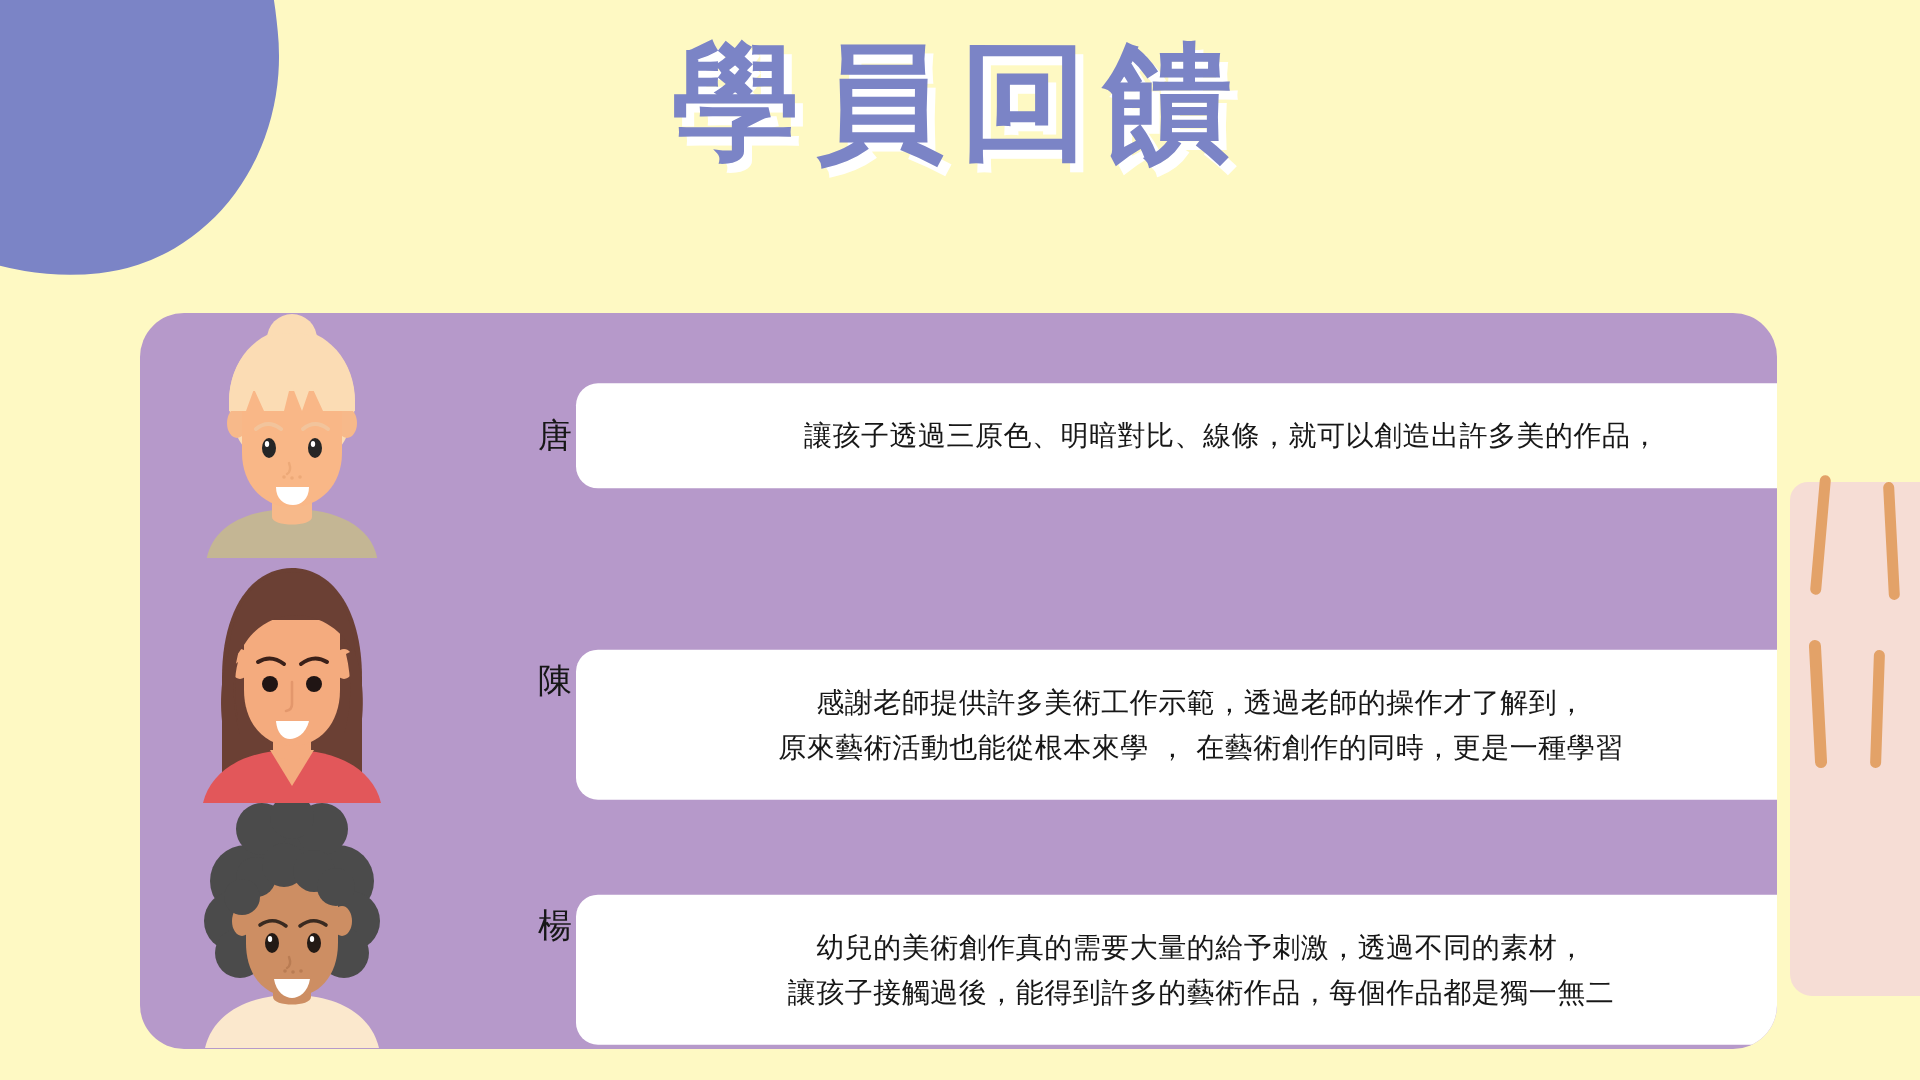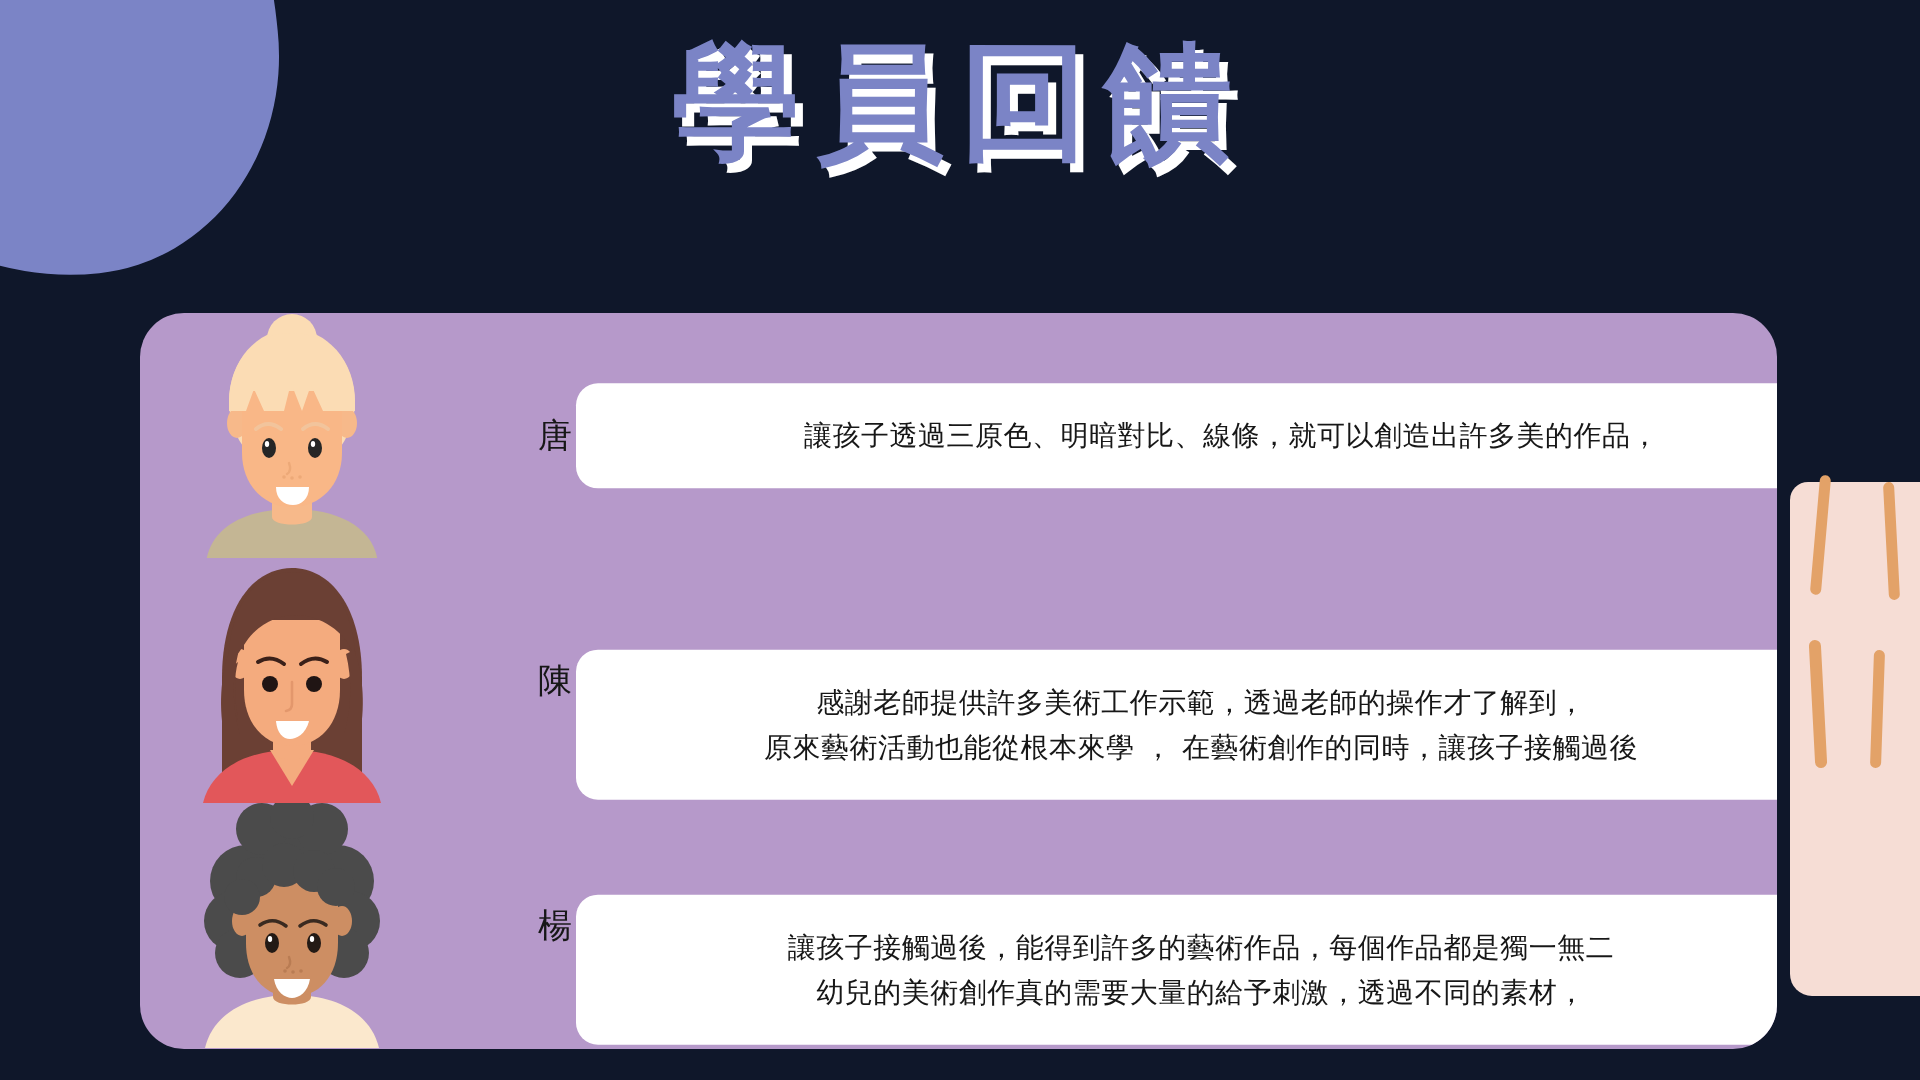--- a/index.html
+++ b/index.html
@@ -6,21 +6,21 @@
   html, body {
     margin: 0;
     padding: 0;
     background: #f4f7e9;
   }
   #stage {
     position: relative;
     width: 1920px;
     height: 1080px;
     overflow: hidden;
-    background: #0f172a;
+    background: #fef9c3;
     font-family: "Liberation Sans", "DejaVu Sans", sans-serif;
   }
 
   
   .blob-top-left {
     position: absolute;
     left: -196px;
     top: -262px;
     width: 470px;
     height: 540px;
@@ -231,21 +231,21 @@
 
           <path d="M104 124 v22 q0 6 -6 7" stroke="#e3976c" stroke-width="2.6" fill="none" stroke-linecap="round"></path>
 
           <path d="M88 164 q16 16 33 0 q-16 8 -33 0 Z" fill="#ffffff"></path>
           <path d="M88 163 h33 c-3 13 -13 18 -19 18 c-7 0 -13 -6 -14 -18 Z" fill="#ffffff"></path>
         </svg>
       </div>
       <div class="name">陳同學</div>
       <div class="bubble wide">
         <p>感謝老師提供許多美術工作示範，透過老師的操作才了解到，</p>
-        <p>原來藝術活動也能從根本來學 ， 在藝術創作的同時，讓孩子接觸過後</p>
+        <p>原來藝術活動也能從根本來學 ， 在藝術創作的同時，更是一種學習</p>
       </div>
     </div>
 
     <div class="row r3">
       <div class="avatar">
         <svg viewBox="0 0 208 250" xmlns="http://www.w3.org/2000/svg">
 
           <path d="M16 250 C22 212 58 192 104 192 C150 192 186 212 192 250 Z" fill="#fbe8cd"></path>
 
           <path d="M85 150 h38 v44 c0 10 -38 10 -38 0 Z" fill="#cd8e63"></path>
@@ -288,19 +288,19 @@
           <path d="M101 154 q3 8 -2 11" stroke="#b97c53" stroke-width="2.4" fill="none" stroke-linecap="round"></path>
           <circle cx="97" cy="168" r="1.8" fill="#b97c53"></circle>
           <circle cx="105" cy="169" r="1.8" fill="#b97c53"></circle>
           <circle cx="113" cy="168" r="1.8" fill="#b97c53"></circle>
 
           <path d="M86 176 h36 c-2 13 -11 19 -18 19 c-7 0 -16 -6 -18 -19 Z" fill="#ffffff"></path>
         </svg>
       </div>
       <div class="name">楊同學</div>
       <div class="bubble wide">
+        <p>幼兒的美術創作真的需要大量的給予刺激，透過不同的素材，</p>
         <p>讓孩子接觸過後，能得到許多的藝術作品，每個作品都是獨一無二</p>
-        <p>幼兒的美術創作真的需要大量的給予刺激，透過不同的素材，</p>
       </div>
     </div>
 
   </div>
 </div>
 
 </body></html>

